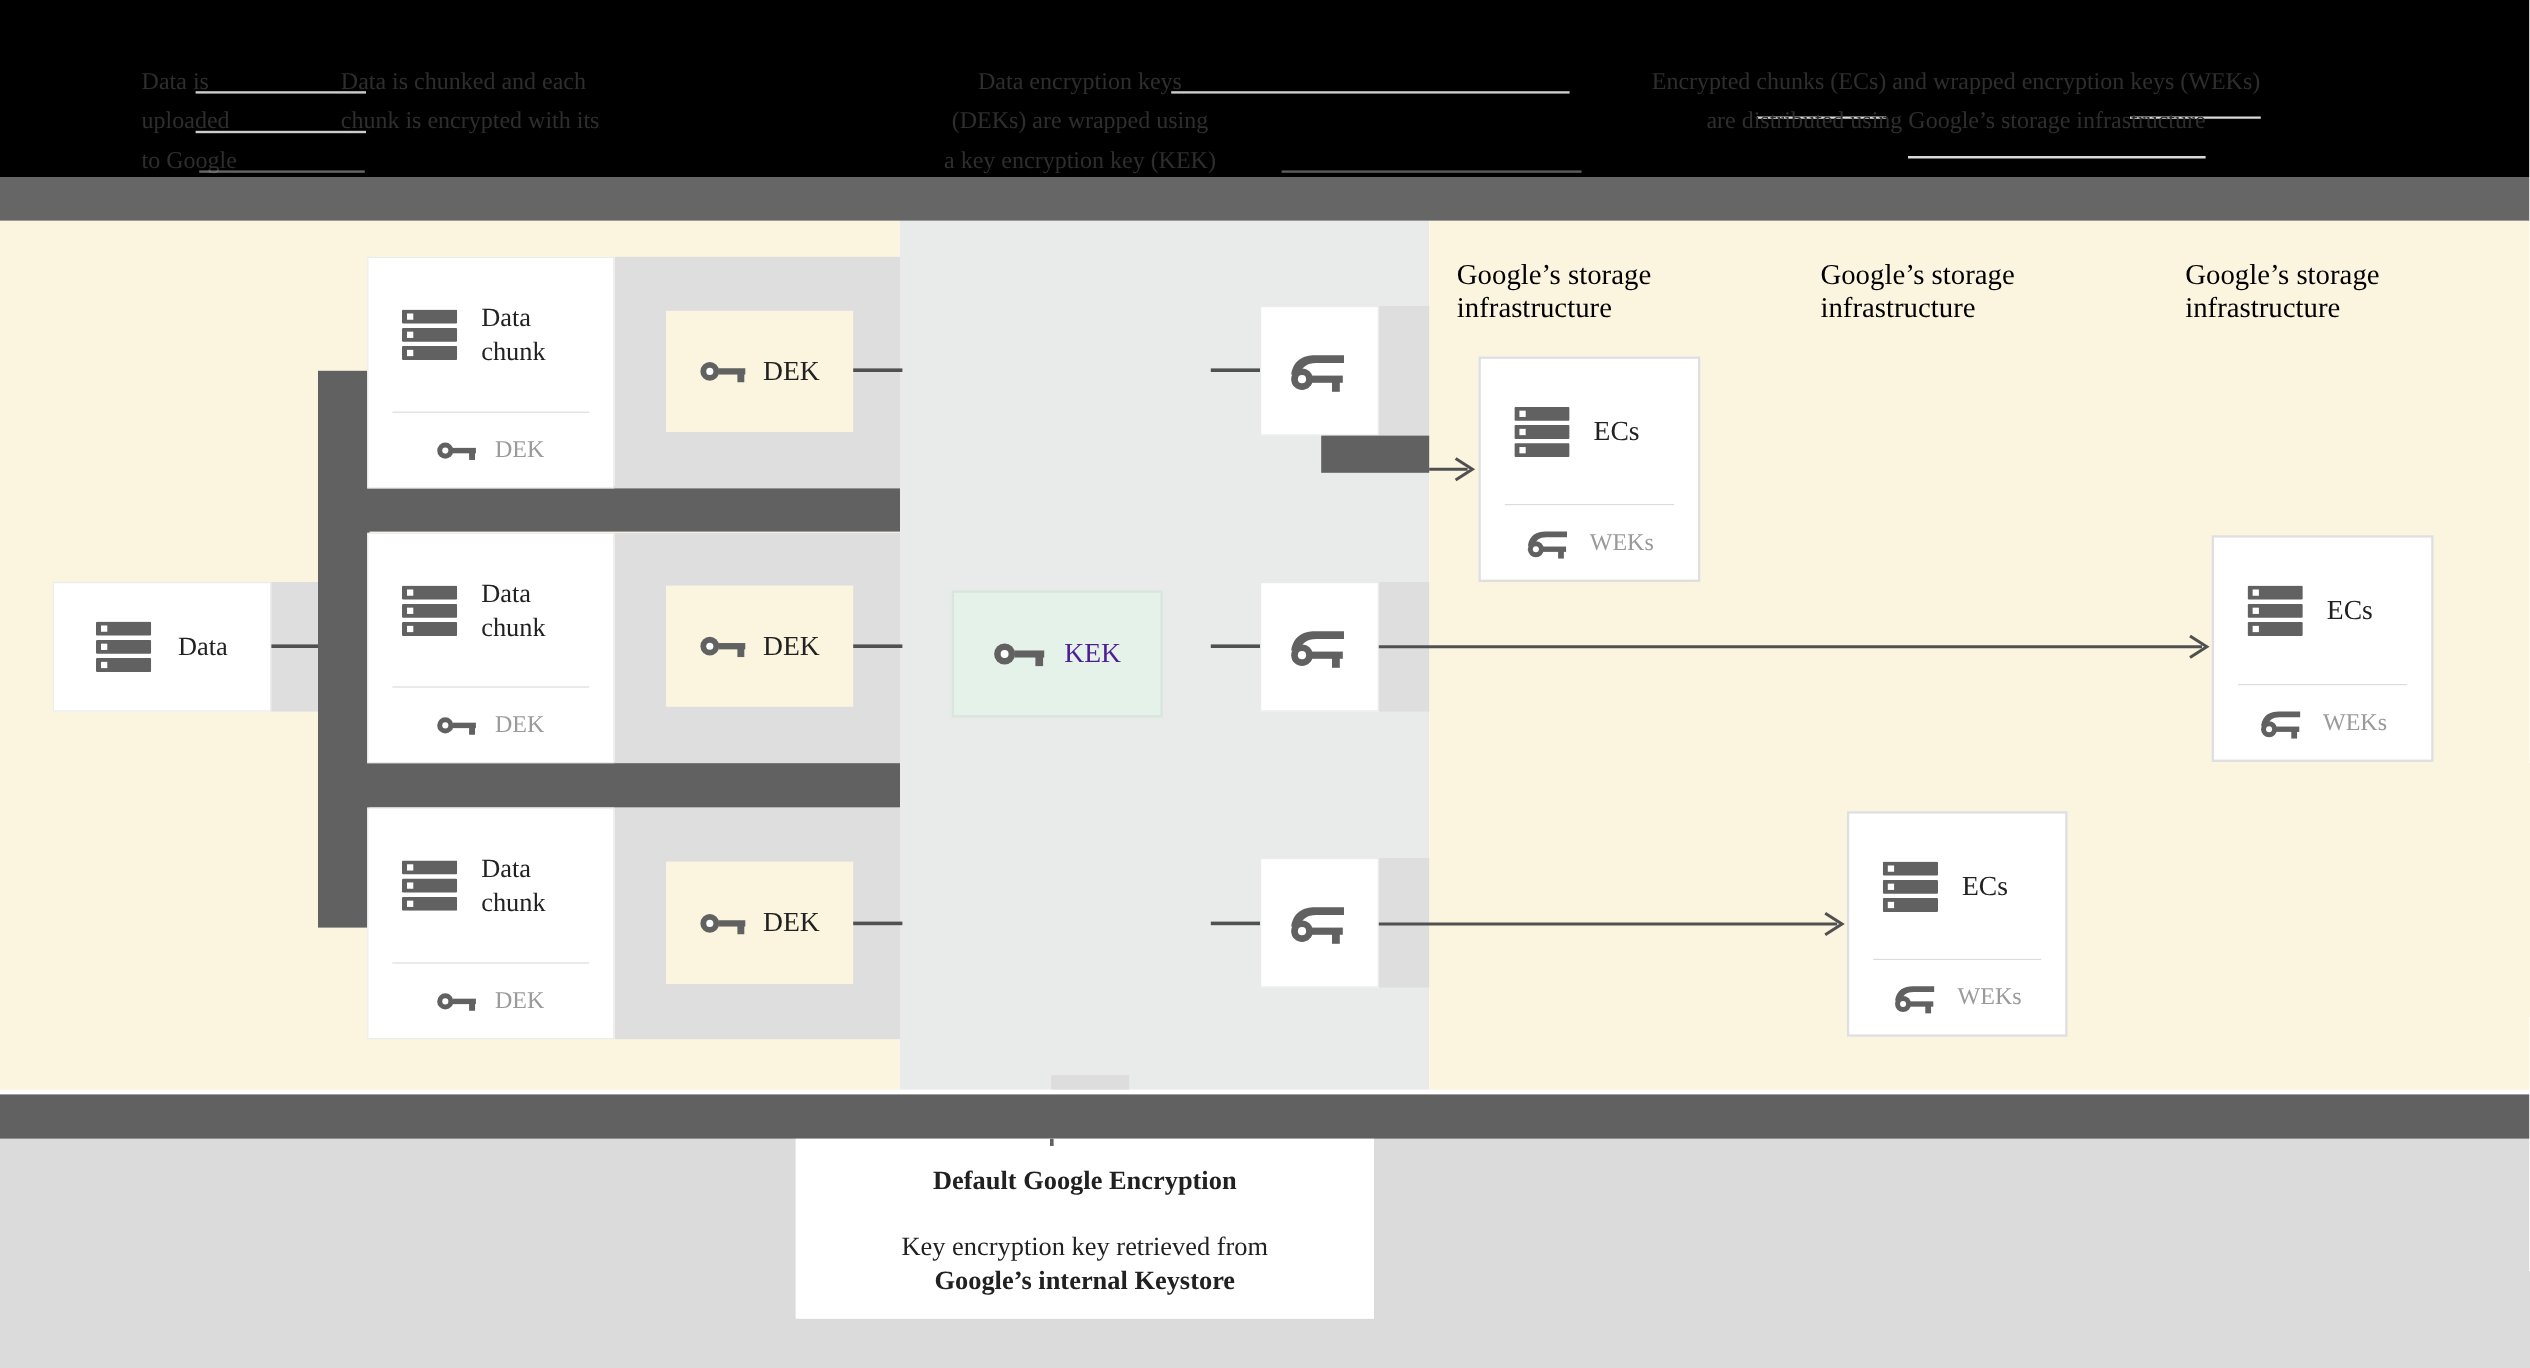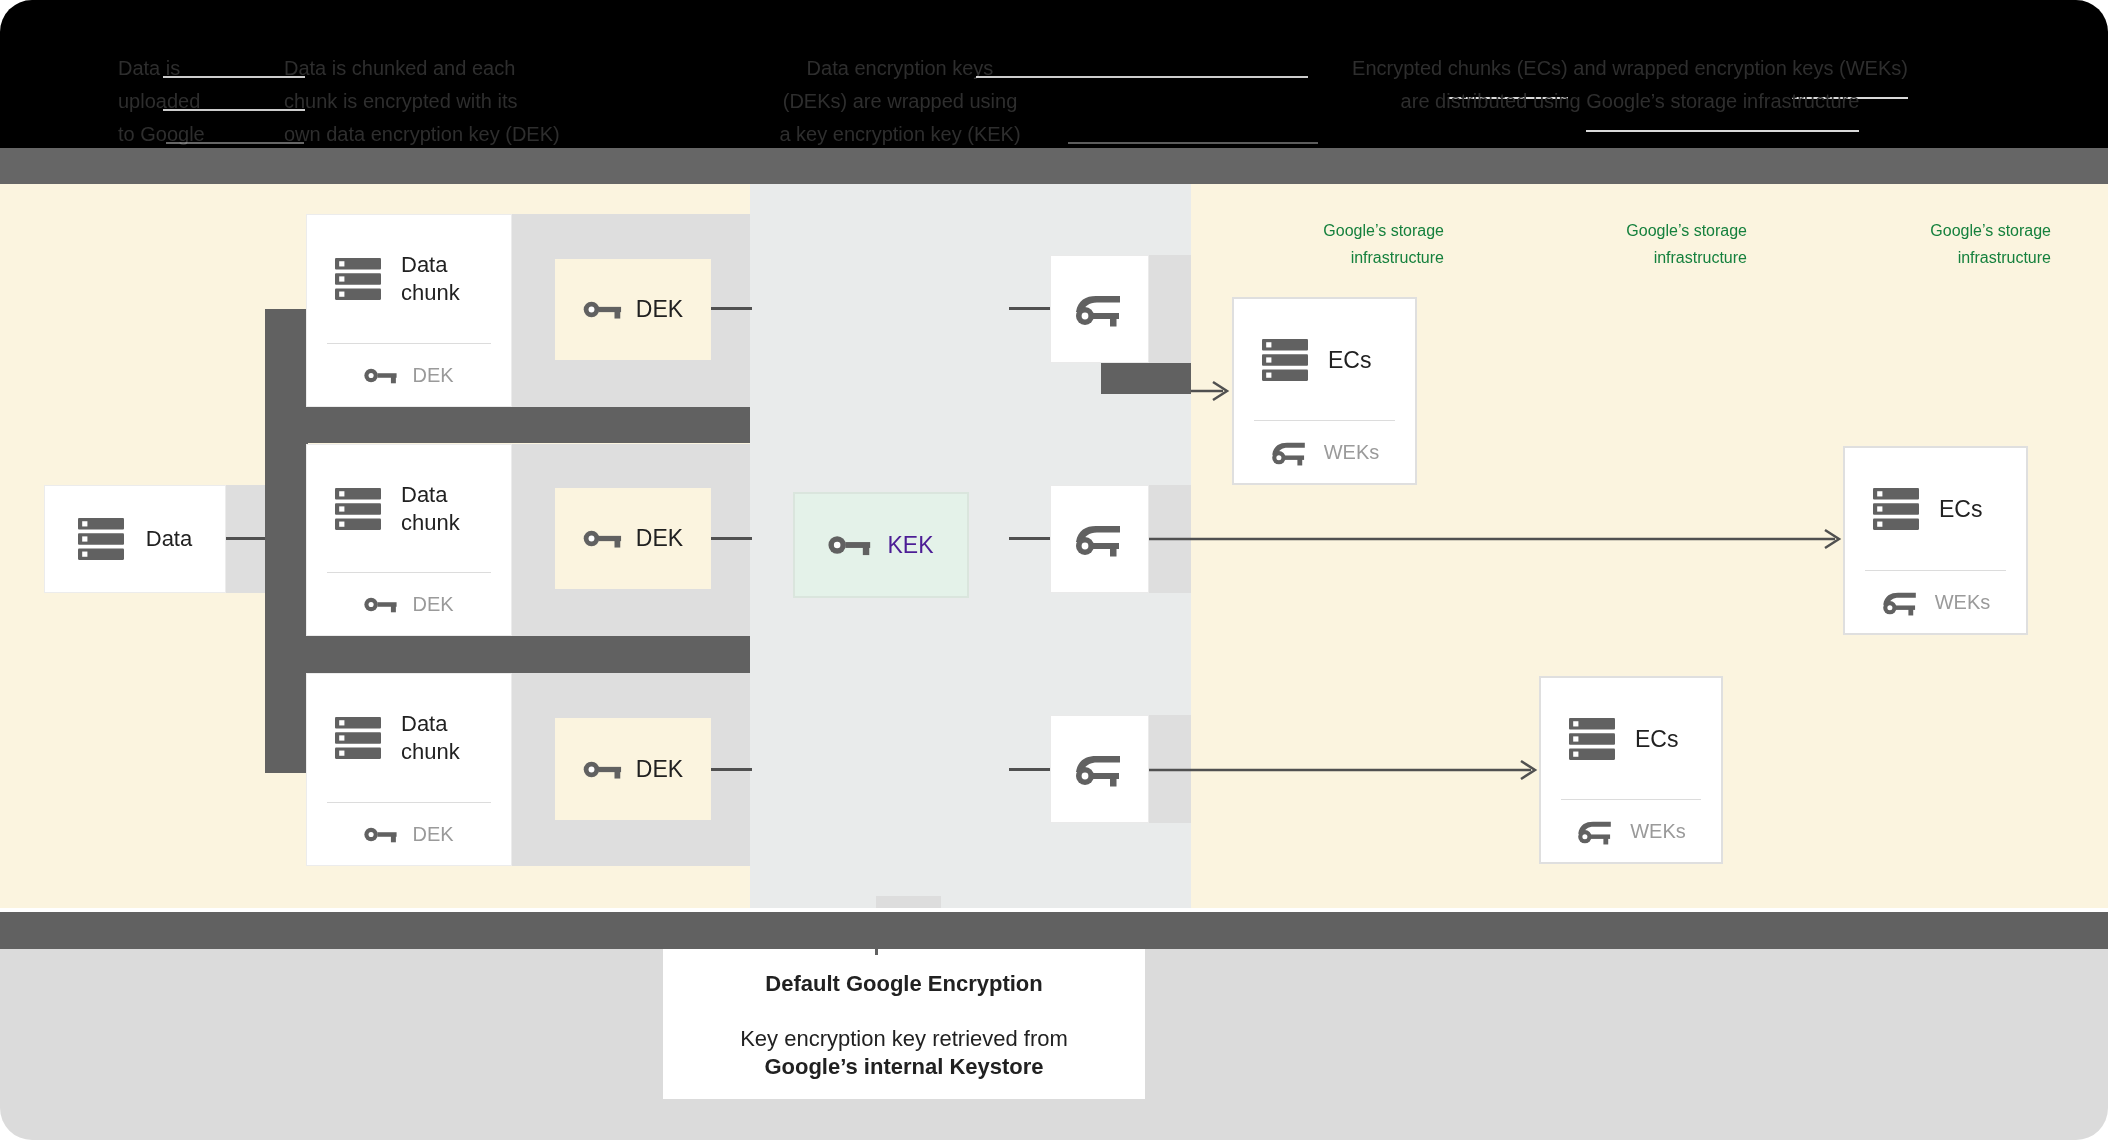--- a/index.html
+++ b/index.html
@@ -1,17 +1,17 @@
 <!DOCTYPE html>
 <html><head>
 <meta charset="utf-8">
 <style>
   html,body{margin:0;padding:0;background:#ffffff;}
   .stage{position:relative;width:2108px;height:1140px;overflow:hidden;
-         font-family:Liberation Sans, sans-serif;background:#ffffff;border-radius:32px;}
+         font-family:Liberation Serif, serif;background:#ffffff;}
   .abs{position:absolute;}
 
   
   .header-band{left:0;top:0;width:2108px;height:148px;background:#000000;}
   .hcap{position:absolute;top:52px;color:#2e2e2e;font-size:20px;line-height:33px;}
   .hcap .hl{border-bottom:2px solid rgba(255,255,255,.85);padding-bottom:18px;}
   .sep{position:absolute;height:2px;background:rgba(255,255,255,.8);}
 
   .top-gray-bar{left:0;top:148px;width:2108px;height:36px;background:#666666;}
 
@@ -38,21 +38,21 @@
            font-size:22px;color:#212121;}
 
   .dekbox{background:#FBF4DF;display:flex;align-items:center;justify-content:center;
           gap:13px;font-size:23px;color:#212121;}
   .kekbox{background:#E4F2E9;border:2px solid #DAE5DD;box-sizing:border-box;
           display:flex;align-items:center;justify-content:center;gap:15px;
           font-size:23px;color:#4c1d95;}
   .keybox{background:#ffffff;border:1px solid #EAEAEA;box-sizing:border-box;
           display:flex;align-items:center;justify-content:center;}
 
-  .infra{position:absolute;width:230px;font-size:16px;line-height:27px;color:#15803d;text-align:right;}
+  .infra{position:absolute;width:230px;font-size:24px;line-height:27px;color:#000000;}
 
   
   .bottom-dark-bar{left:0;top:912px;width:2108px;height:37px;background:#616161;}
   .bottom-area{left:0;top:949px;width:2108px;height:191px;background:#DBDBDB;}
   .footer-card{left:638px;top:949px;width:482px;height:150px;background:#ffffff;
                text-align:center;color:#212121;font-size:22px;line-height:28px;margin-left:25px;}
   .footer-card .t{font-weight:bold;margin-top:21px;}
   .footer-card .p{margin-top:27px;}
   .footer-card .b{font-weight:bold;}
 
@@ -92,21 +92,20 @@
 
   <div class="abs header-band">
     <div class="hcap" style="left:118px;width:170px;">
       <div>Data is</div>
       <div>uploaded</div>
       <div>to Google</div>
     </div>
     <div class="hcap" style="left:284px;width:370px;">
       <div>Data is chunked and each</div>
       <div>chunk is encrypted with its</div>
-      <div><span>own </span><span class="hl">data encryption key (DEK)</span></div>
     </div>
     <div class="hcap" style="left:730px;width:340px;text-align:center;">
       <div>Data encryption keys</div>
       <div>(DEKs) are wrapped using</div>
       <div><span>a </span><span class="hl">key encryption key (KEK)</span></div>
     </div>
     <div class="hcap" style="left:1305px;width:650px;text-align:center;">
       <div><span>Encrypted </span><span class="hl">chunks (ECs)</span><span> and wrapped encryption </span><span class="hl">keys (WEKs)</span></div>
       <div><span>are distributed using </span><span class="hl">Google’s storage infrastructure</span></div>
     </div>

